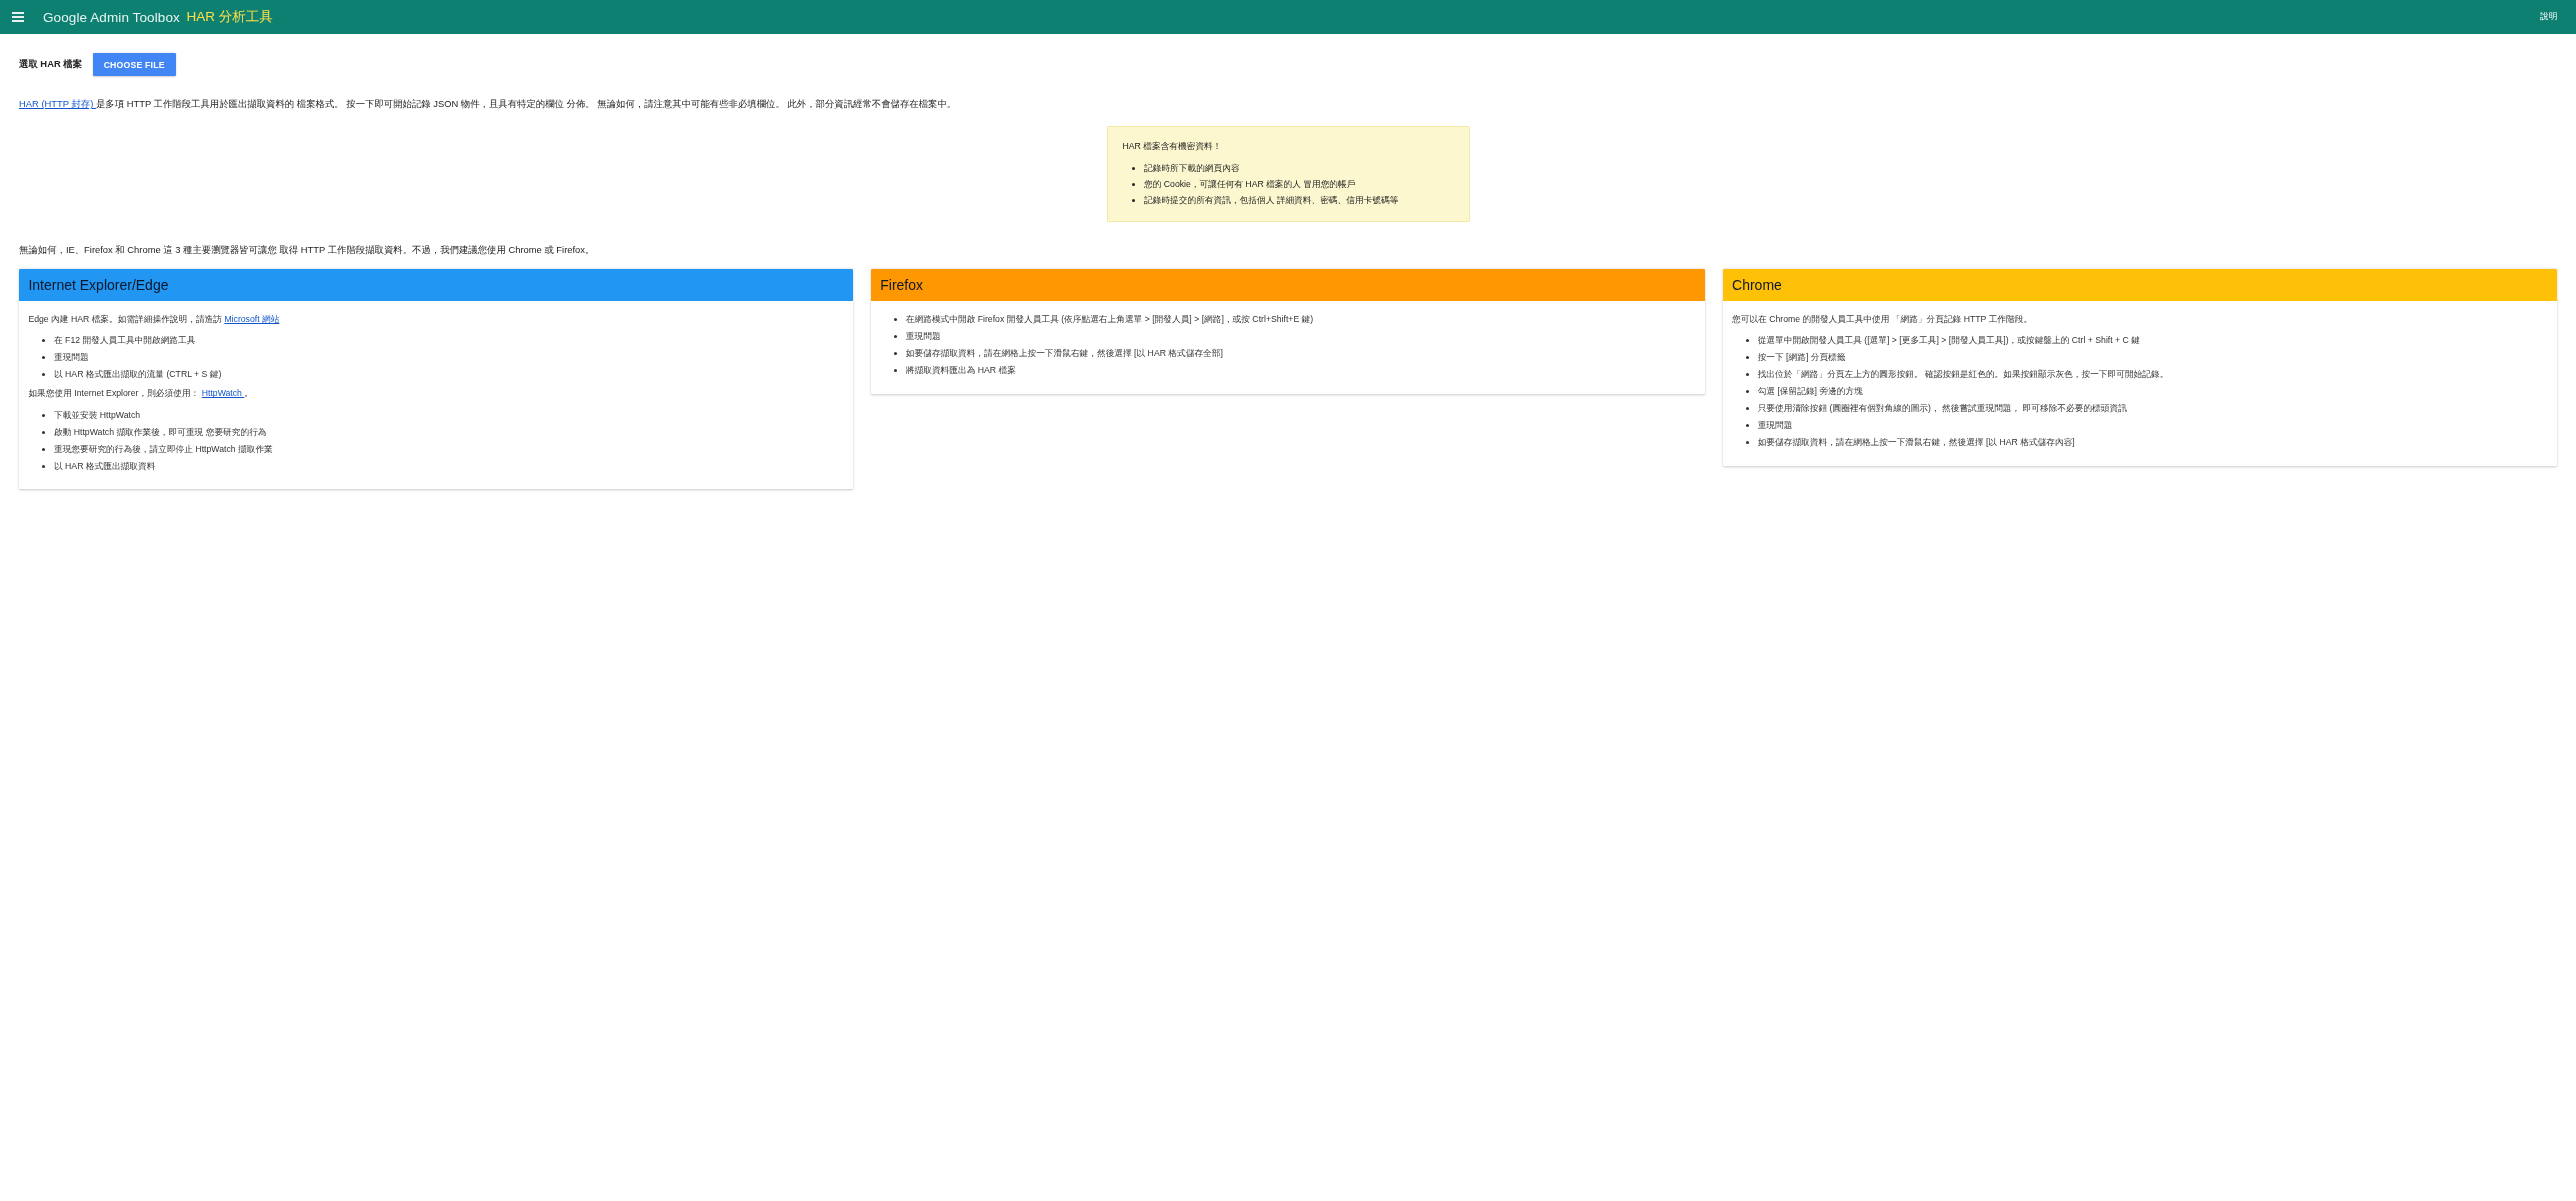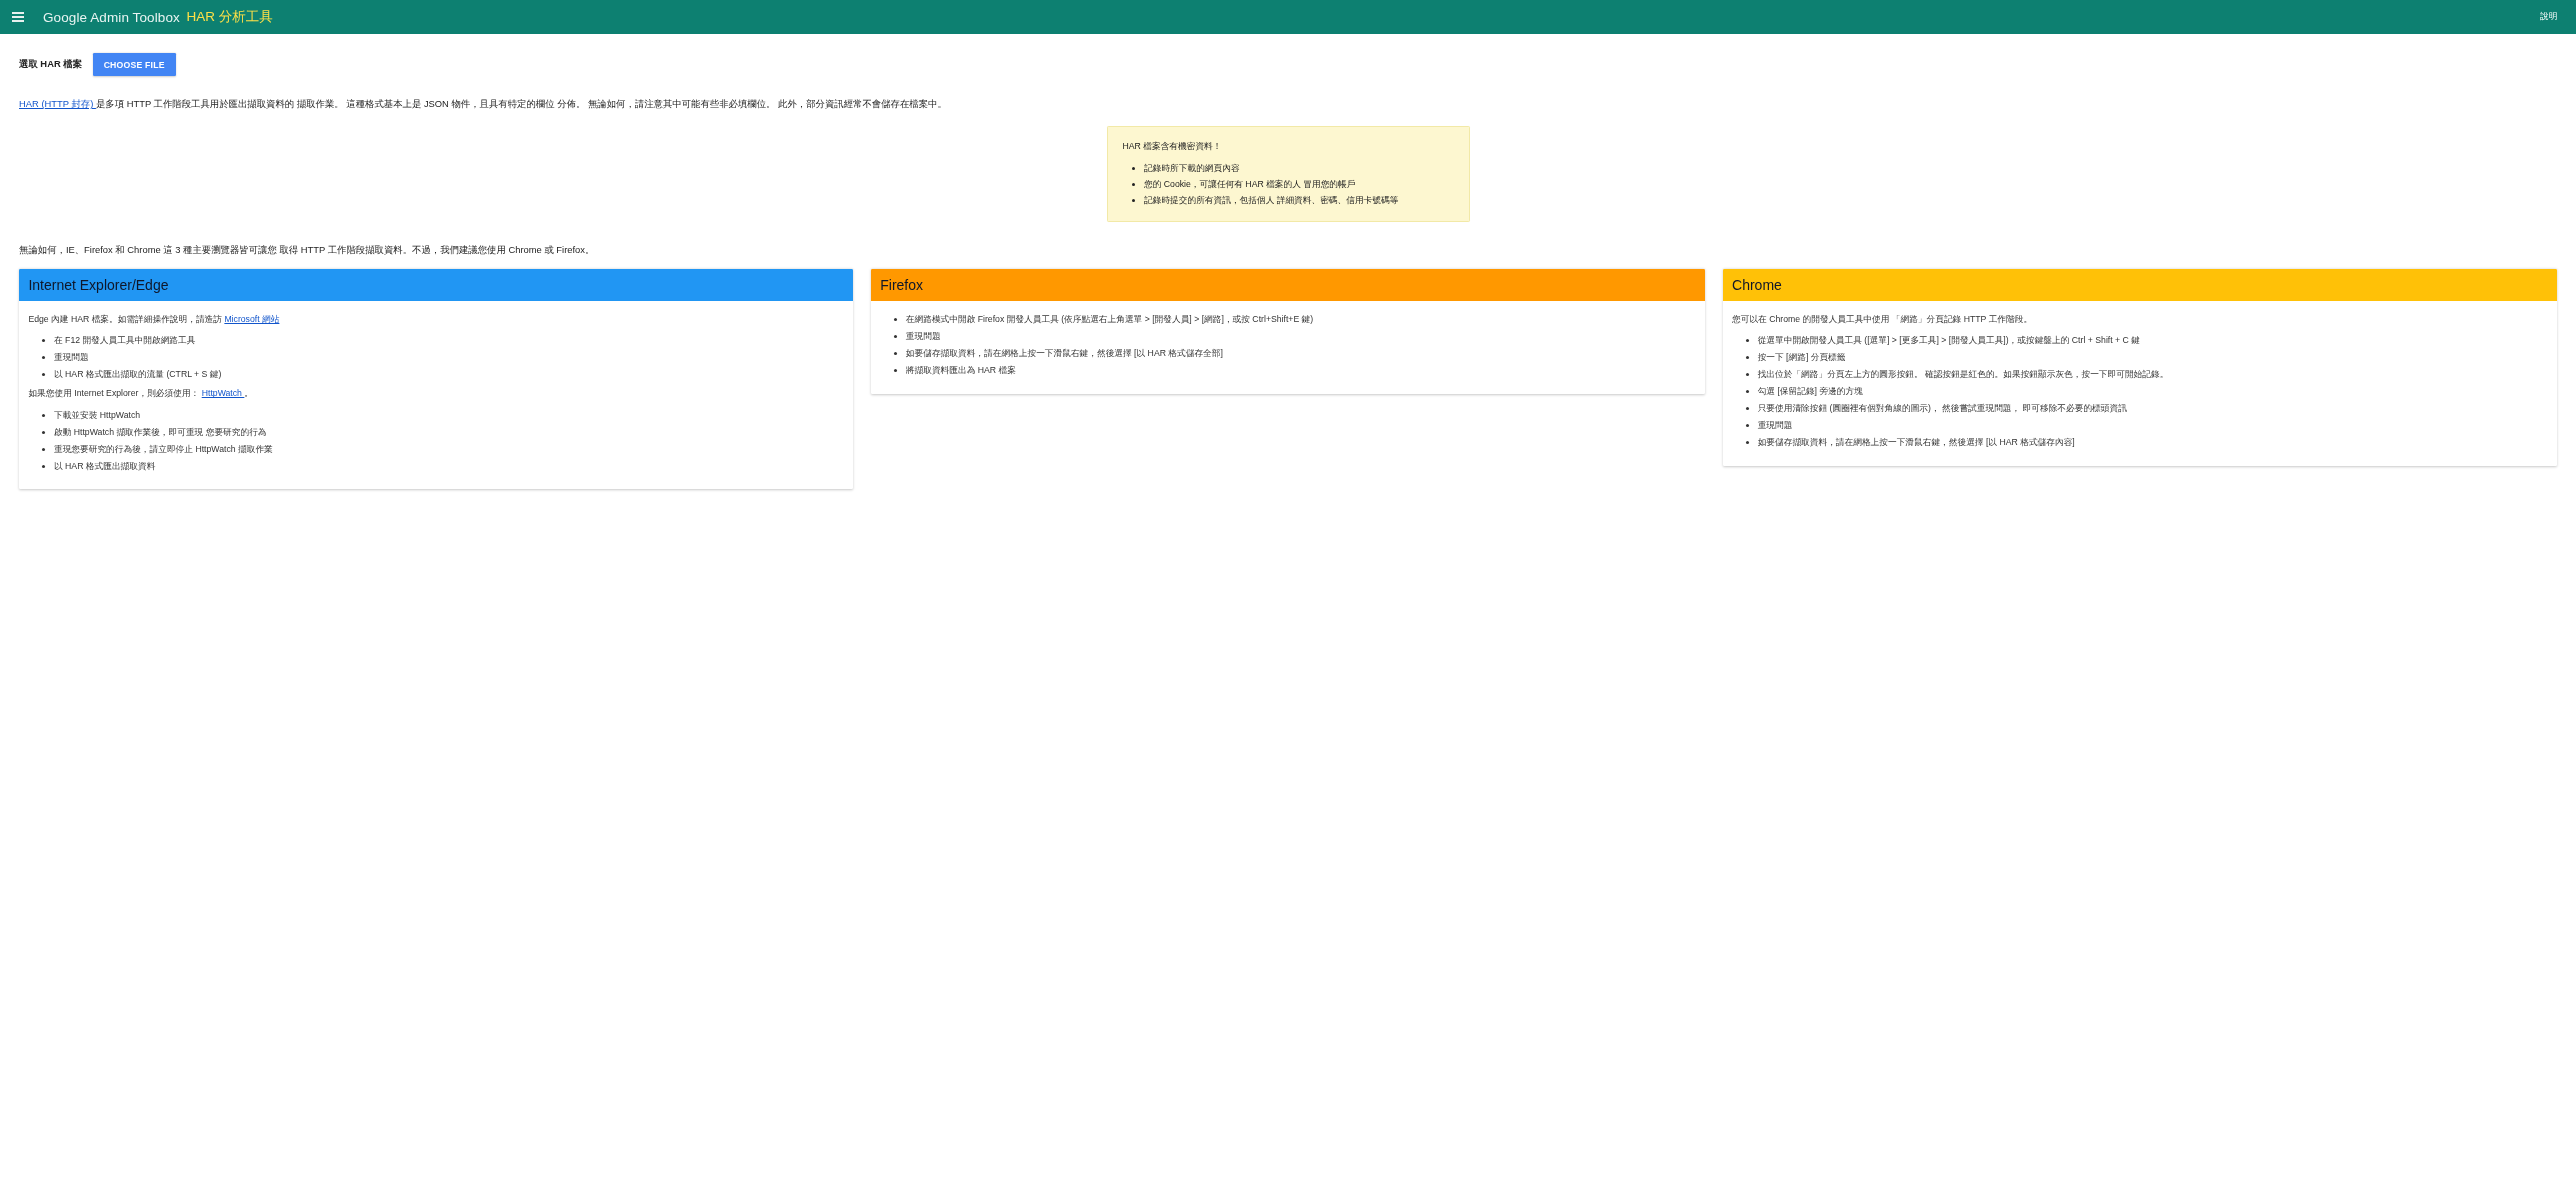--- a/index.html
+++ b/index.html
@@ -175,21 +175,21 @@
 
 <div class="content">
 
   <div class="file-row">
     <span class="file-label">選取 HAR 檔案</span>
     <button class="choose-btn">CHOOSE FILE</button>
   </div>
 
 
   <p class="intro-para">
-    <a class="link">HAR (HTTP 封存) </a><span>是多項 HTTP 工作階段工具用於匯出擷取資料的 擷取作業。 這種格式基本上是 JSON 物件，且具有特定的欄位 分佈。 無論如何，請注意其中可能有些非必填欄位。 此外，部分資訊經常不會儲存在檔案中。</span>
+    <a class="link">HAR (HTTP 封存) </a><span>是多項 HTTP 工作階段工具用於匯出擷取資料的 檔案格式。 按一下即可開始記錄 JSON 物件，且具有特定的欄位 分佈。 無論如何，請注意其中可能有些非必填欄位。 此外，部分資訊經常不會儲存在檔案中。</span>
   </p>
 
   <div class="warning-box">
     <div class="warning-title">HAR 檔案含有機密資料！</div>
     <ul>
       <li>記錄時所下載的網頁內容</li>
       <li>您的 Cookie，可讓任何有 HAR 檔案的人 冒用您的帳戶</li>
       <li>記錄時提交的所有資訊，包括個人 詳細資料、密碼、信用卡號碼等</li>
     </ul>
   </div>

